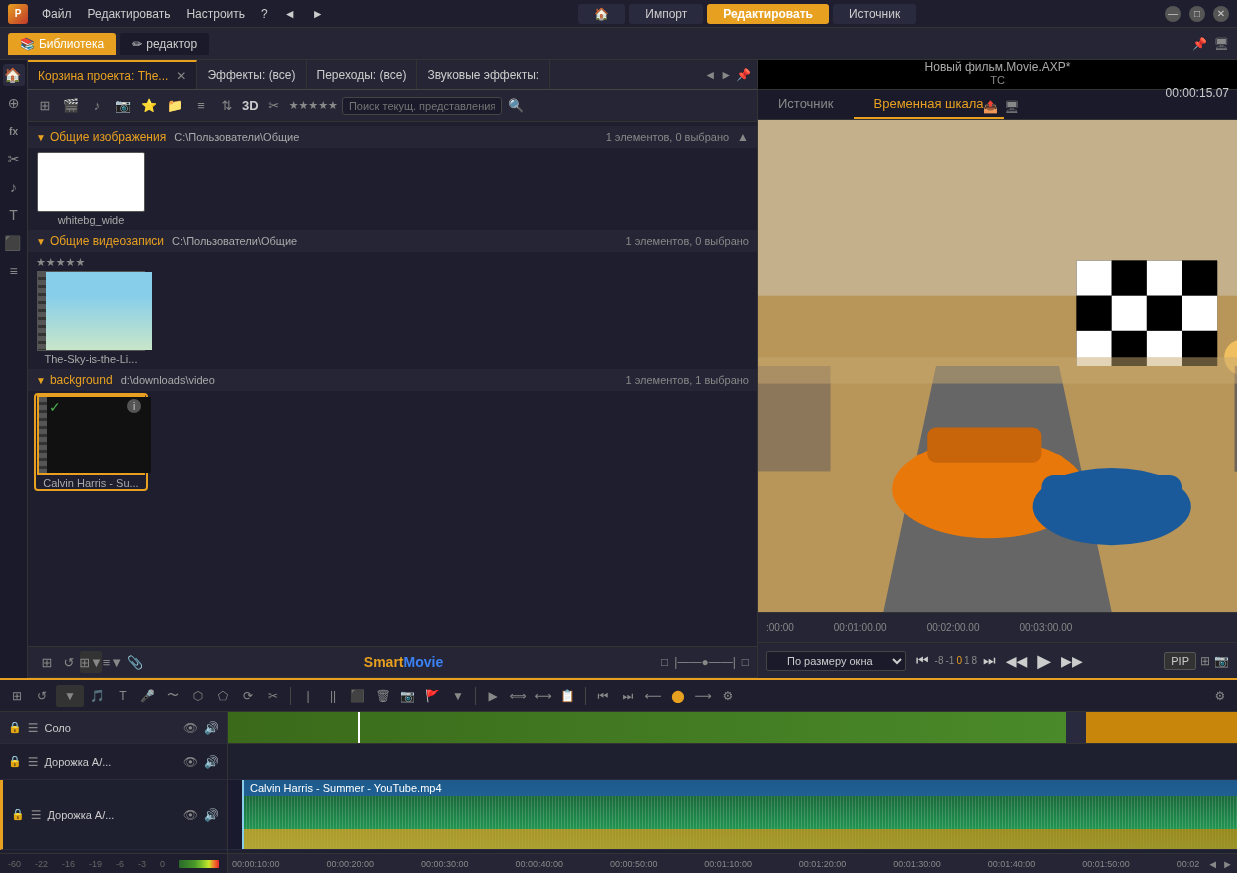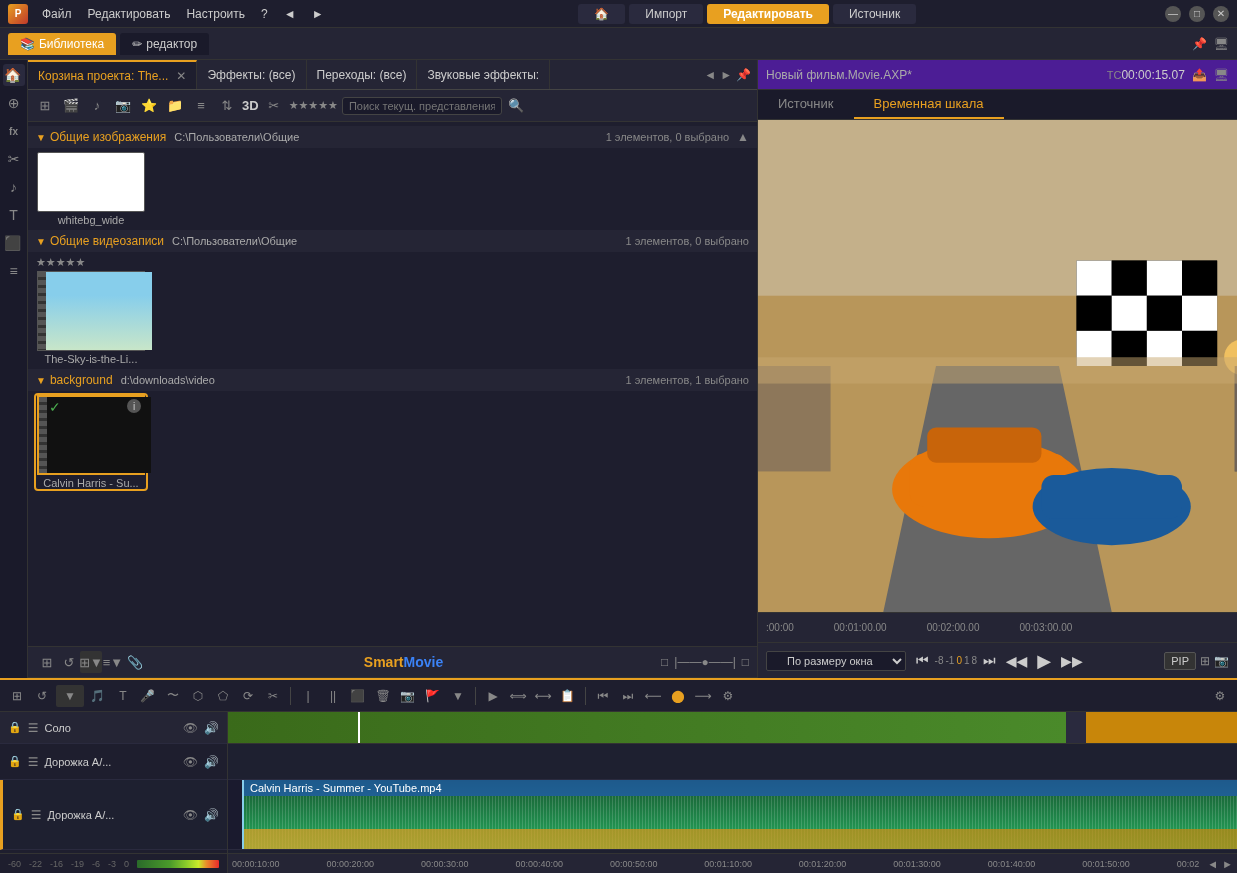--- a/index.html
+++ b/index.html
@@ -68,21 +68,21 @@
     .lib-item-label { color: #aaa; font-size: 11px; text-align: center; margin-top: 2px; overflow: hidden; text-overflow: ellipsis; white-space: nowrap; width: 108px; }
 
     
     .video-thumb-wrap { width: 108px; height: 80px; background: #333; border: 1px solid #555; position: relative; }
     .video-thumb-inner { width: 100%; height: 100%; background: linear-gradient(135deg, #4a6fa5 0%, #87ceeb 50%, #c8e6c9 100%); }
     .video-thumb-dark { width: 100%; height: 100%; background: #111; }
     .video-filmstrip { position: absolute; left: 0; top: 0; width: 8px; height: 100%; background: repeating-linear-gradient(to bottom, #555 0px, #555 5px, #333 5px, #333 8px); }
 
     
     .preview-panel { flex: 1; background: #1a1a2a; display: flex; flex-direction: column; }
-    .preview-header { height: 30px; background: #4c1d95; display: flex; align-items: center; padding: 0 8px; border-bottom: 1px solid #333; }
+    .preview-header { height: 30px; background: #000000; display: flex; align-items: center; padding: 0 8px; border-bottom: 1px solid #333; flex-direction: column; }
     .preview-title { color: #aaa; font-size: 12px; flex: 1; }
     .preview-time { color: #ccc; font-size: 12px; margin-left: auto; }
     .preview-icons { display: flex; gap: 6px; color: #888; margin-left: 8px; }
 
     .preview-tabs { display: flex; border-bottom: 1px solid #333; }
     .preview-tab { padding: 6px 20px; color: #888; cursor: pointer; font-size: 13px; }
     .preview-tab.active { color: #e8a020; border-bottom: 2px solid #e8a020; }
 
     .preview-video { flex: 1; background: #000; position: relative; overflow: hidden; }
 
@@ -118,21 +118,21 @@
 
     .track-row { height: 36px; background: #1e2030; border-bottom: 1px solid #2a2a3e; position: relative; overflow: hidden; }
     .track-row.video-track { height: 70px; background: #1a1a2e; }
     .video-clip { position: absolute; left: 14px; top: 0; height: 100%; background: linear-gradient(180deg, #1e5a8a 0%, #2980b9 30%, #1a6a3a 70%, #27ae60 100%); border-left: 2px solid #87ceeb; display: flex; flex-direction: column; width: calc(100% - 14px); }
     .video-clip-title { color: #fff; font-size: 11px; padding: 2px 6px; background: rgba(30,90,140,0.8); }
     .audio-waveform { flex: 1; background: linear-gradient(180deg, #1a6a3a 0%, #27ae60 100%); position: relative; overflow: hidden; }
     .waveform-visual { width: 100%; height: 100%; background: repeating-linear-gradient(90deg, transparent 0px, transparent 2px, rgba(255,255,255,0.15) 2px, rgba(255,255,255,0.15) 3px); }
     .waveform-orange { height: 20px; background: linear-gradient(90deg, #e8a020, #c8860a); position: absolute; bottom: 0; left: 0; right: 0; opacity: 0.7; }
 
     
-    .level-meters { width: 228px; height: 20px; background: #1e1e2e; border-right: 1px solid #333; display: flex; align-items: center; padding: 0 8px; gap: 8px; font-size: 9px; color: #666; }
+    .level-meters { width: 228px; height: 20px; background: #1e1e2e; border-right: 1px solid #333; display: flex; align-items: center; padding: 0 8px; gap: 14px; font-size: 9px; color: #666; }
     .level-bar { flex: 1; height: 8px; background: linear-gradient(90deg, #2a6a2a 0%, #4a9a2a 40%, #8aca2a 60%, #caea2a 75%, #ea8a2a 85%, #ea2a2a 100%); border-radius: 1px; }
 
     
     .smart-bar { height: 32px; background: #252535; display: flex; align-items: center; padding: 0 8px; border-top: 1px solid #333; border-bottom: 1px solid #333; }
     .smart-movie-label { flex: 1; text-align: center; font-size: 14px; color: #ccc; }
     .smart-movie-label span { color: #e8a020; font-weight: bold; margin-top: 44px; }
     .smart-bar-icons { display: flex; gap: 6px; color: #888; }
   </style>
 </head>
 <body>

